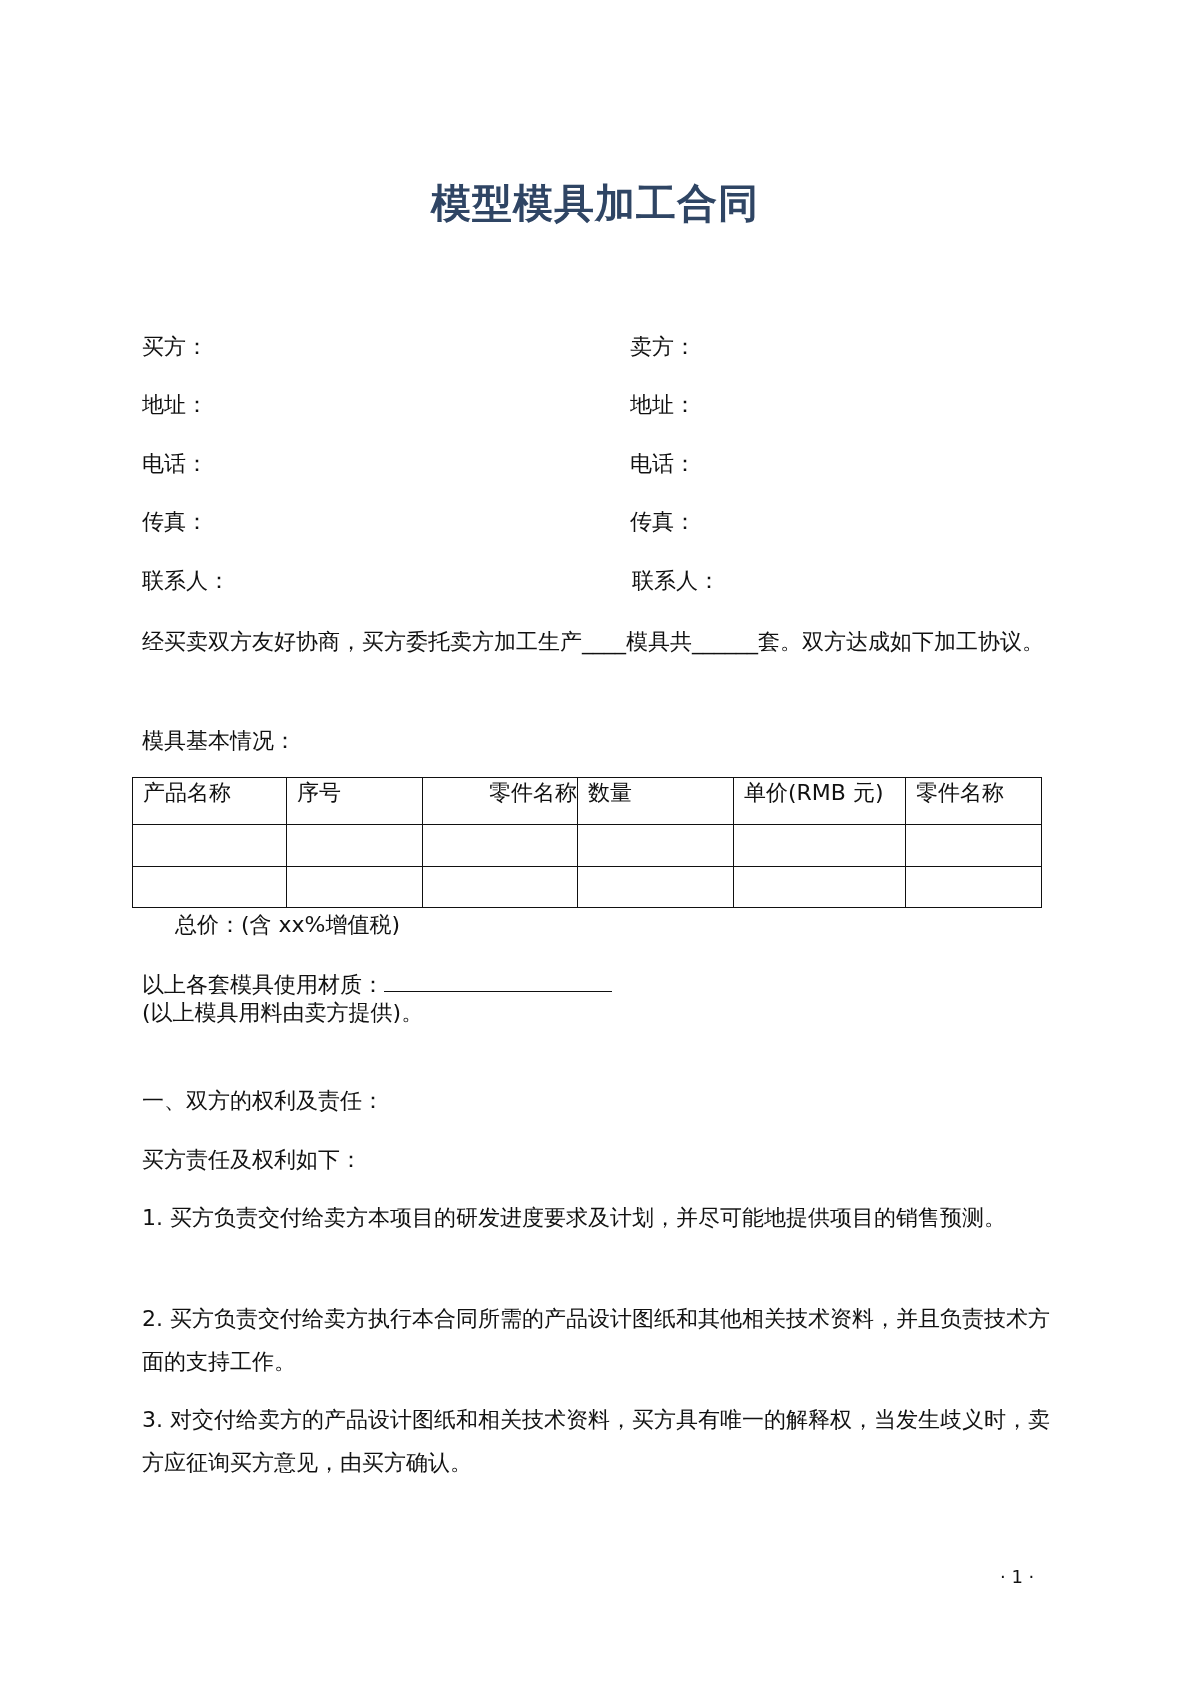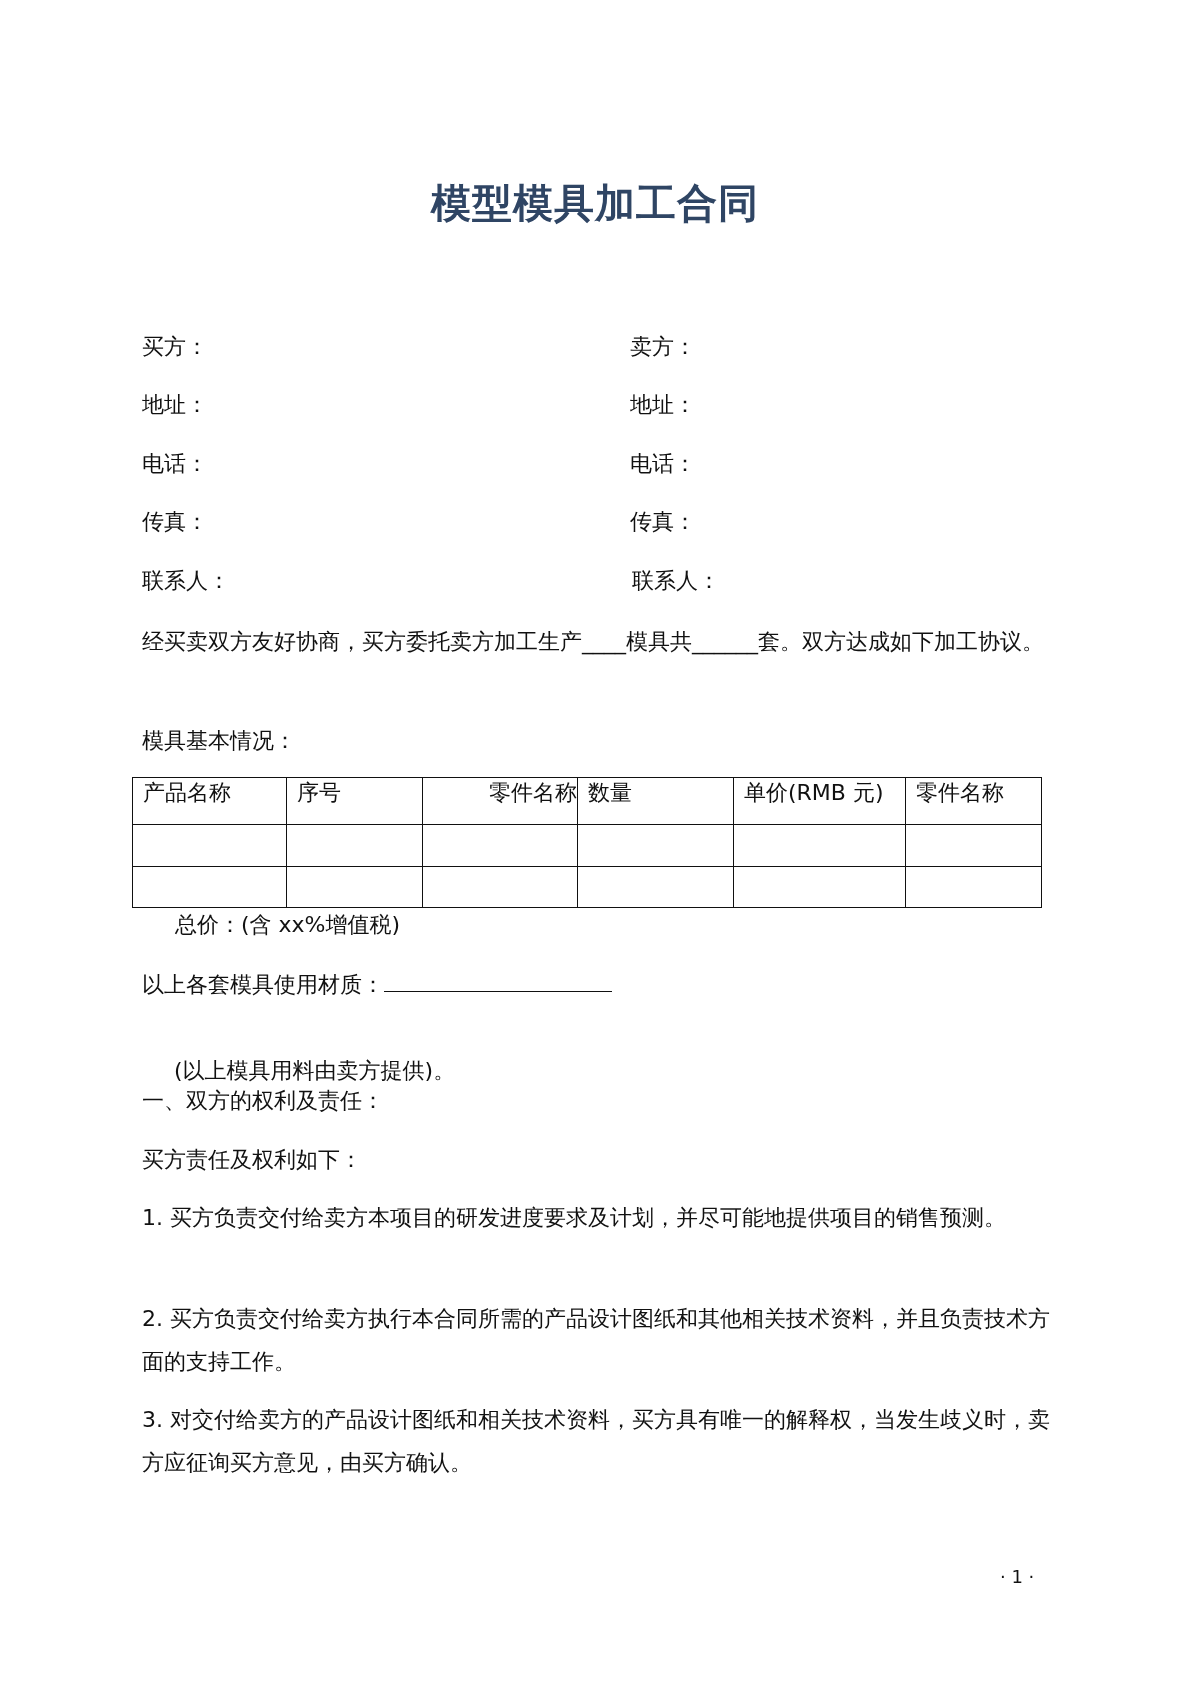--- a/index.html
+++ b/index.html
@@ -66,21 +66,21 @@
   </tr>
 </tbody>
   </table>
 
 <div class="line" style="left:142px; top:912px;margin-left:33px;">总价：(含 xx%增值税)</div>
 
 <div class="line" style="left:142px; top:971px;">
   <span>以上各套模具使用材质：</span><span class="blank" style="width:228px;"></span>
 </div>
 
-<div class="line" style="left:142px; top:1058px;margin-left:32px;">(以上模具用料由卖方提供)。</div>
+<div class="line" style="left:142px; top:1000px;">(以上模具用料由卖方提供)。</div>
 
 <div class="line" style="left:142px; top:1088px;">一、双方的权利及责任：</div>
 
 <div class="line" style="left:142px; top:1147px;">买方责任及权利如下：</div>
 
 <div class="para" style="top:1196px;">1. 买方负责交付给卖方本项目的研发进度要求及计划，并尽可能地提供项目的销售预测。</div>
 <div class="para" style="top:1297px;">2. 买方负责交付给卖方执行本合同所需的产品设计图纸和其他相关技术资料，并且负责技术方面的支持工作。</div>
 <div class="para" style="top:1398px;">3. 对交付给卖方的产品设计图纸和相关技术资料，买方具有唯一的解释权，当发生歧义时，卖方应征询买方意见，由买方确认。</div>
 
 <div class="pageno">· 1 ·</div>

